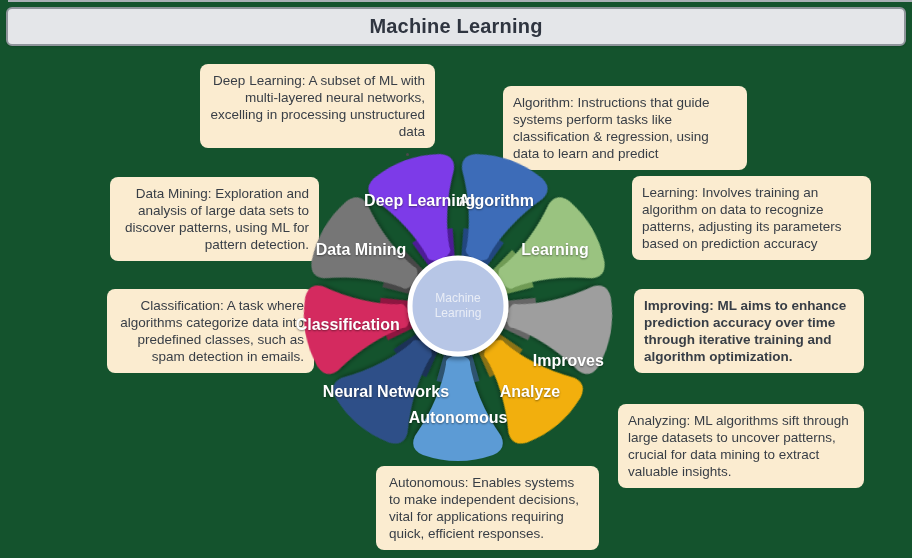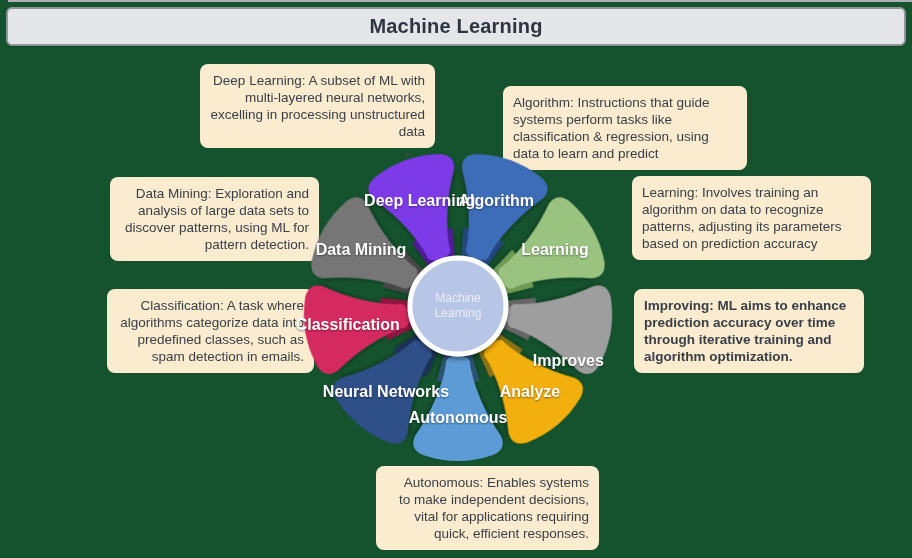--- a/index.html
+++ b/index.html
@@ -16,21 +16,21 @@
   }
   .header h1{
     margin:0;font-size:20px;font-weight:bold;letter-spacing:.2px;
   }
   .note{
     position:absolute;border-radius:8px;padding:8px 10px;
     font-size:13.5px;line-height:17px;
   }
   .align-right{text-align:right;}
   .align-left{text-align:left;}
-  .align-center{text-align:right;padding-left:13px;}
+  .align-center{text-align:left;padding-left:13px;}
   .n-deep{left:200px;top:64px;width:215px;}
   .n-algo{left:503px;top:63px;width:224px;}
   .n-dm{left:110px;top:177px;width:189px;}
   .n-learn{left:632px;top:176px;width:219px;}
   .n-class{left:107px;top:289px;width:187px;}
   .n-impr{left:634px;top:289px;width:210px;}
   .n-nn{left:132px;top:405px;width:184px;}
   .n-anal{left:618px;top:404px;width:226px;}
   .n-auto{left:376px;top:466px;width:200px;}
   .wheel{position:absolute;left:296px;top:144px;width:324px;height:324px;}
@@ -56,20 +56,21 @@
   <div class="header" style="background: rgb(228, 230, 233); border-color: rgb(143, 149, 155);">
     <h1 style="color: rgb(47, 53, 64);">Machine Learning</h1>
   </div>
 
   <div class="note align-right n-deep" style="background: rgb(251, 236, 208); color: rgb(56, 62, 70);">Deep Learning: A subset of ML with multi-layered neural networks, excelling in processing unstructured data</div>
   <div class="note align-left  n-algo" style="background: rgb(251, 236, 208); color: rgb(56, 62, 70); margin-top: 23px;">Algorithm: Instructions that guide systems perform tasks like classification &amp; regression, using data to learn and predict</div>
   <div class="note align-right n-dm" style="background: rgb(251, 236, 208); color: rgb(56, 62, 70);">Data Mining: Exploration and analysis of large data sets to discover patterns, using ML for pattern detection.</div>
   <div class="note align-left  n-learn" style="background: rgb(251, 236, 208); color: rgb(56, 62, 70);">Learning: Involves training an algorithm on data to recognize patterns, adjusting its parameters based on prediction accuracy</div>
   <div class="note align-right n-class" style="background: rgb(251, 236, 208); color: rgb(56, 62, 70);">Classification: A task where algorithms categorize data into predefined classes, such as spam detection in emails.</div>
   <div class="note align-left  n-impr" style="background: rgb(251, 236, 208); color: rgb(56, 62, 70); font-weight: bold;">Improving: ML aims to enhance prediction accuracy over time through iterative training and algorithm optimization.</div>
+  <div class="note align-left  n-anal" style="background: rgb(251, 236, 208); color: rgb(56, 62, 70);">Analyzing: ML algorithms sift through large datasets to uncover patterns, crucial for data mining to extract valuable insights.</div>
   <div class="note align-center n-auto" style="background: rgb(251, 236, 208); color: rgb(56, 62, 70);">Autonomous: Enables systems to make independent decisions, vital for applications requiring quick, efficient responses.</div>
 
   <div class="stray-dot"></div>
 
   <div class="wheel">
     <svg id="wheel-svg" width="324" height="324" viewBox="0 0 324 324">
         <defs>
           <filter id="ds" x="-40%" y="-40%" width="180%" height="180%">
             <feDropShadow dx="0" dy="3" stdDeviation="2.2" flood-color="#000" flood-opacity="0.38"></feDropShadow>
           </filter>

